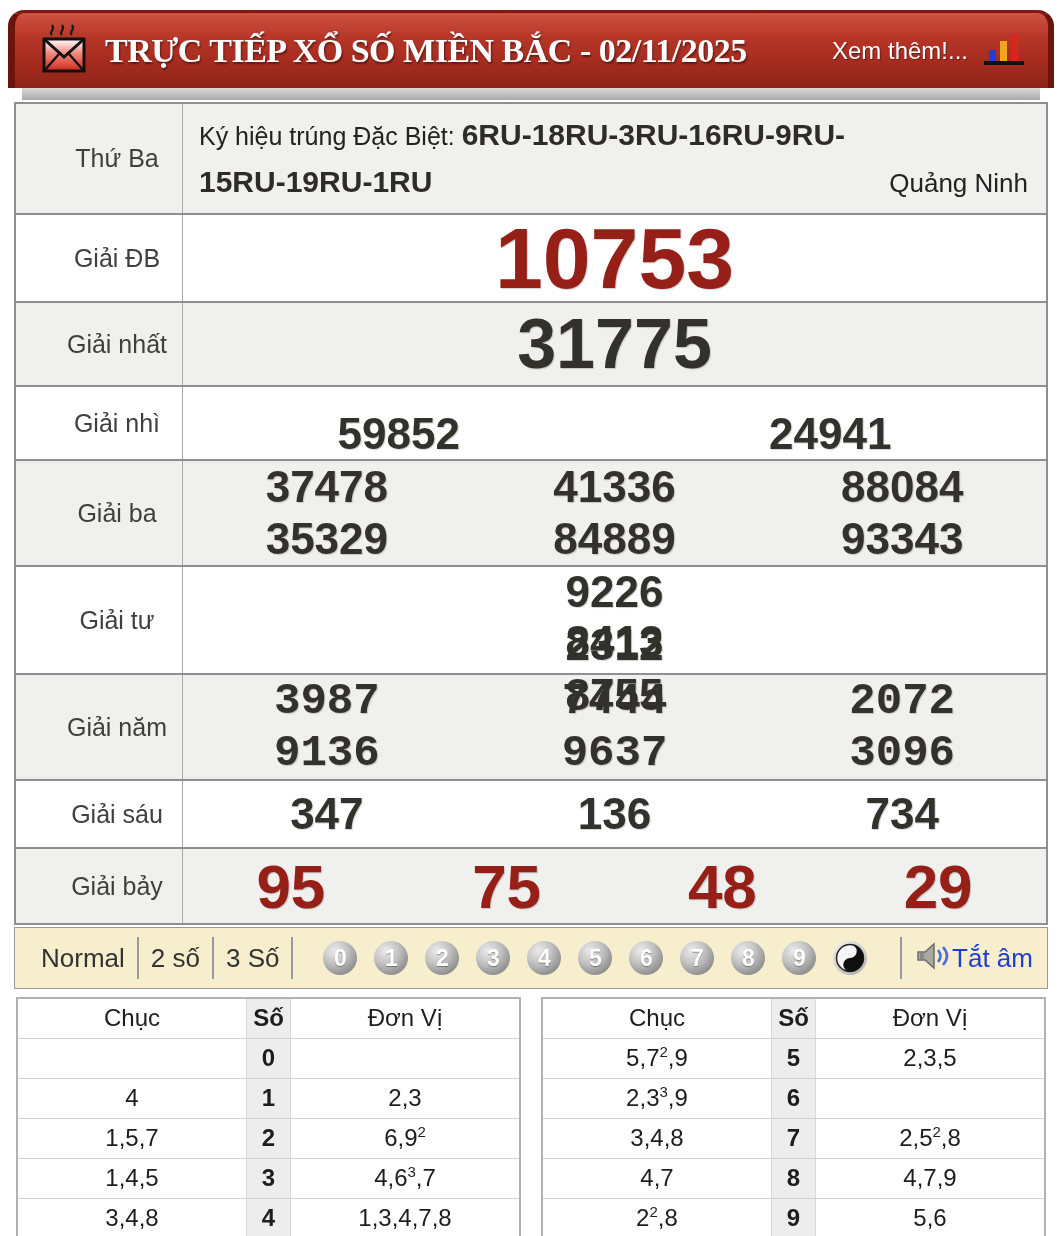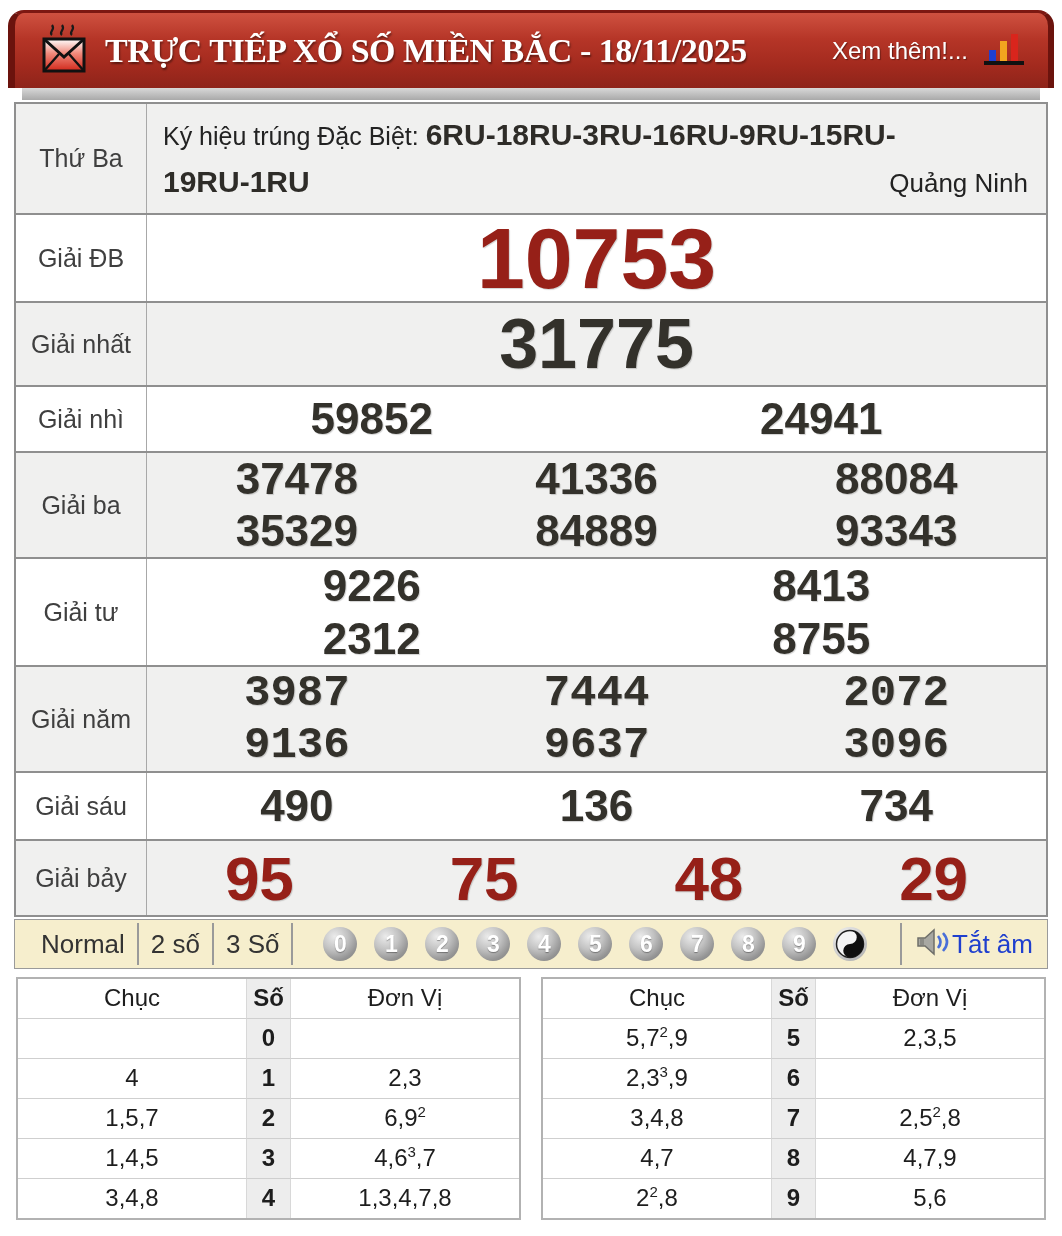--- a/index.html
+++ b/index.html
@@ -26,46 +26,46 @@
   .bevel{ height:12px; margin:0 14px; background:linear-gradient(#d8d8d8,#a9a9a9); }
 
   
   .ptable{ margin:2px 6px 0; border:2px solid #8f8f8f; background:#fff; }
   .prow{ display:flex; border-top:2px solid #8f8f8f; }
   .prow:first-child{ border-top:none; }
   .prow.alt{ background:#f0f0ef; }
   .plabel{
     flex:0 0 131px; border-right:1px solid #a8a8a8;
     display:flex; align-items:center; justify-content:center;
-    font-size:25px; color:#3f3f3f;
+    font-size:25px; color:#3f3f3f;margin-left:36px;
   }
   .pvals{ flex:1; display:flex; flex-direction:column; justify-content:center; }
   .pline{ display:flex; }
   .pcell{ flex:1; display:flex; align-items:center; justify-content:center;
           font-weight:bold; color:#33312b; text-shadow:1px 1px 1px rgba(0,0,0,.18); }
 
   .row-kyhieu{ min-height:88px; background:#f0f0ef; }
   .kcell{ flex:1; position:relative; padding:8px 150px 8px 16px; font-size:25px; color:#222;
           display:block; line-height:1.55; }
   .kcodes{ font-weight:bold; font-size:30px; color:#2e2c28; }
   .province{ position:absolute; right:18px; bottom:10px;
              font-family:Liberation Sans, sans-serif; font-size:26px; color:#222; }
 
   .row-db    .pline{ height:86px; } .row-db    .pcell{ font-size:86px; color:#962018; }
   .row-first .pline{ height:82px; }  .row-first .pcell{ font-size:70px; }
-  .row-second .pline{ height:64px; } .row-second .pcell{ font-size:44px; }
+  .row-second .pline{ height:72px;align-items:flex-end; } .row-second .pcell{ font-size:44px; }
   .row-third .pline{ height:52px; }  .row-third .pcell{ font-size:44px; }
-  .row-fourth .pline{ height:53px; } .row-fourth .pcell{ font-size:44px; }
+  .row-fourth .pline{ height:53px;flex-direction:column; } .row-fourth .pcell{ font-size:44px; }
   .row-fifth .pline{ height:52px;font-family:Liberation Mono, monospace; }  .row-fifth .pcell{ font-size:44px; }
   .row-sixth .pline{ height:66px; }  .row-sixth .pcell{ font-size:44px; }
   .row-seventh .pline{ height:74px; }.row-seventh .pcell{ font-size:62px; color:#962018; }
 
   
   .toolbar{
-    margin:2px 6px 0; height:50px; background:#f6eecd; border:1px solid #9a9a9a;
+    margin:2px 6px 0; height:62px; background:#f6eecd; border:1px solid #9a9a9a;
     display:flex; align-items:center; padding:0 14px;
   }
   .mode{ font-size:26px; color:#333; padding:0 12px; cursor:pointer; white-space:nowrap; }
   .tsep{ width:2px; height:42px; background:#9a9a9a; flex:0 0 auto; }
   .balls{ display:flex; gap:17px; margin-left:30px; align-items:center; }
   .ball{
     width:34px; height:34px; border-radius:50%; cursor:pointer;
     background:radial-gradient(circle at 34% 28%, #ebebeb 0%, #c2c2c2 40%, #949494 72%, #7e7e7e 100%);
     color:#fff; font-weight:bold; font-size:23px;
     display:flex; align-items:center; justify-content:center;
@@ -109,21 +109,21 @@
           </linearGradient>
         </defs>
         <path d="M11 12 c-4 -3 4 -5 0 -10" stroke="#1a1a1a" stroke-width="2.2" fill="none"></path>
         <path d="M21 12 c-4 -3 4 -5 0 -10" stroke="#1a1a1a" stroke-width="2.2" fill="none"></path>
         <path d="M31 12 c-4 -3 4 -5 0 -10" stroke="#1a1a1a" stroke-width="2.2" fill="none"></path>
         <rect x="3" y="16" width="40" height="32" fill="url(#envg)" stroke="#111" stroke-width="3"></rect>
         <path d="M3 16 L23 34 L43 16" fill="none" stroke="#111" stroke-width="3"></path>
         <path d="M3 48 L18 31 M43 48 L28 31" fill="none" stroke="#111" stroke-width="2.4"></path>
       </svg>
     </span>
-    <span class="title">TRỰC TIẾP XỔ SỐ MIỀN BẮC - 18/11/2025</span>
+    <span class="title">TRỰC TIẾP XỔ SỐ MIỀN BẮC - 02/11/2025</span>
     <span class="more">Xem thêm!...</span>
     <span class="chart-ic">
       <svg width="44" height="36" viewBox="0 0 44 36">
         <rect x="2" y="30" width="40" height="4" fill="#111"></rect>
         <rect x="7" y="19" width="7" height="11" fill="#1f3fd0"></rect>
         <rect x="18" y="10" width="7" height="20" fill="#f2a51f"></rect>
         <rect x="29" y="3" width="7" height="27" fill="#d9251c"></rect>
       </svg>
     </span>
   </div>
@@ -204,21 +204,21 @@
             <div class="pcell">9136</div>
             <div class="pcell">9637</div>
             <div class="pcell">3096</div>
           </div>
         </div>
       </div>
       <div class="prow row-sixth">
         <div class="plabel">Giải sáu</div>
         <div class="pvals">
           <div class="pline">
-            <div class="pcell">490</div>
+            <div class="pcell">347</div>
             <div class="pcell">136</div>
             <div class="pcell">734</div>
           </div>
         </div>
       </div>
       <div class="prow row-seventh alt">
         <div class="plabel">Giải bảy</div>
         <div class="pvals">
           <div class="pline">
             <div class="pcell">95</div>

